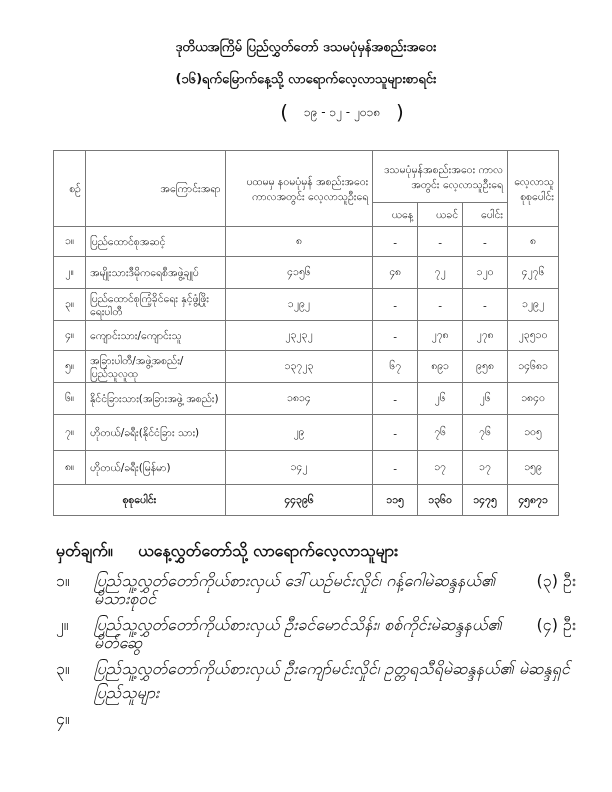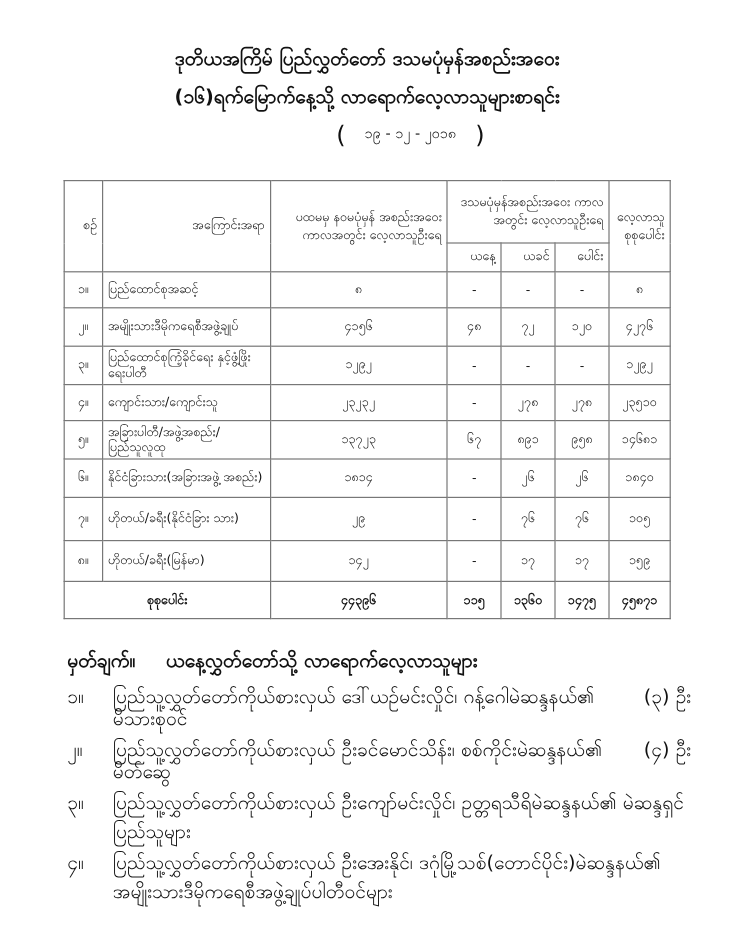--- a/index.html
+++ b/index.html
@@ -1,35 +1,35 @@
 <!DOCTYPE html>
 <html><head>
 <meta charset="utf-8">
 <style>
   html, body { margin:0; padding:0; background:#ffffff; }
   body { width:612px; height:792px; position:relative; font-family:"DejaVu Sans", sans-serif; color:#111; overflow:hidden; }
-  .title { position:absolute; left:0; width:612px; text-align:center; font-size:16px; font-weight:bold; }
+  .title { position:absolute; left:0; width:612px; text-align:center; font-size:13px; font-weight:bold; }
   .t1 { top:38px; }
   .t2 { top:70px; }
   .t3 { top:100px; font-weight:normal; font-size:12px;margin-left:36px; }
   .t3 .br { display:inline-block; font-size:20px; vertical-align:middle; margin:0 12px; }
   table.data { position:absolute; left:53px; top:150px; width:506px; border-collapse:collapse; font-size:10.5px; }
   table.data td, table.data th { border:1px solid #777; padding:0 4px; }
   table.data th { font-weight:normal; text-align:right; vertical-align:middle; line-height:15px; }
   table.data td.c { text-align:center; }
   table.data td.l { text-align:left; line-height:13px; }
   table.data tr.r { height:30px; }
   table.data tr.r1 { height:32px; }
   table.data tr.total td { font-weight:bold; height:30px;margin-top:36px; }
   .notes { position:absolute; left:56px; top:540px; width:520px; font-size:16px; }
   .notes .head { font-weight:bold; margin-bottom:8px; }
   .notes .head span.lbl { margin-right:20px; }
   .note { display:flex; margin-bottom:8px; line-height:18px; }
   .note .num { width:38px; flex:none; }
-  .note .txt { flex:1; }
+  .note .txt { flex:1;font-style:italic; }
   .note .cnt { width:64px; flex:none; text-align:right; }
   .note .cont { margin-top:6px; }
 </style>
 </head>
 <body>
 
 <div class="title t1">ဒုတိယအကြိမ် ပြည်လွှတ်တော် ဒသမပုံမှန်အစည်းအဝေး</div>
 <div class="title t2">(၁၆)ရက်မြောက်နေ့သို့ လာရောက်လေ့လာသူများစာရင်း</div>
 <div class="title t3">
   <span class="br">(</span>
@@ -161,18 +161,14 @@
   </div>
   <div class="note">
     <span class="num">၃။</span>
     <span class="txt">
       <span>ပြည်သူ့လွှတ်တော်ကိုယ်စားလှယ် ဦးကျော်မင်းလှိုင်၊ ဥတ္တရသီရိမဲဆန္ဒနယ်၏ မဲဆန္ဒရှင်</span>
       <div class="cont">ပြည်သူများ</div>
     </span>
   </div>
   <div class="note">
     <span class="num">၄။</span>
-    <span class="txt">
-      <span>ပြည်သူ့လွှတ်တော်ကိုယ်စားလှယ် ဦးအေးနိုင်၊ ဒဂုံမြို့သစ်(တောင်ပိုင်း)မဲဆန္ဒနယ်၏</span>
-      <div class="cont">အမျိုးသားဒီမိုကရေစီအဖွဲ့ချုပ်ပါတီဝင်များ</div>
-    </span>
   </div>
 </div>
 
 </body></html>

